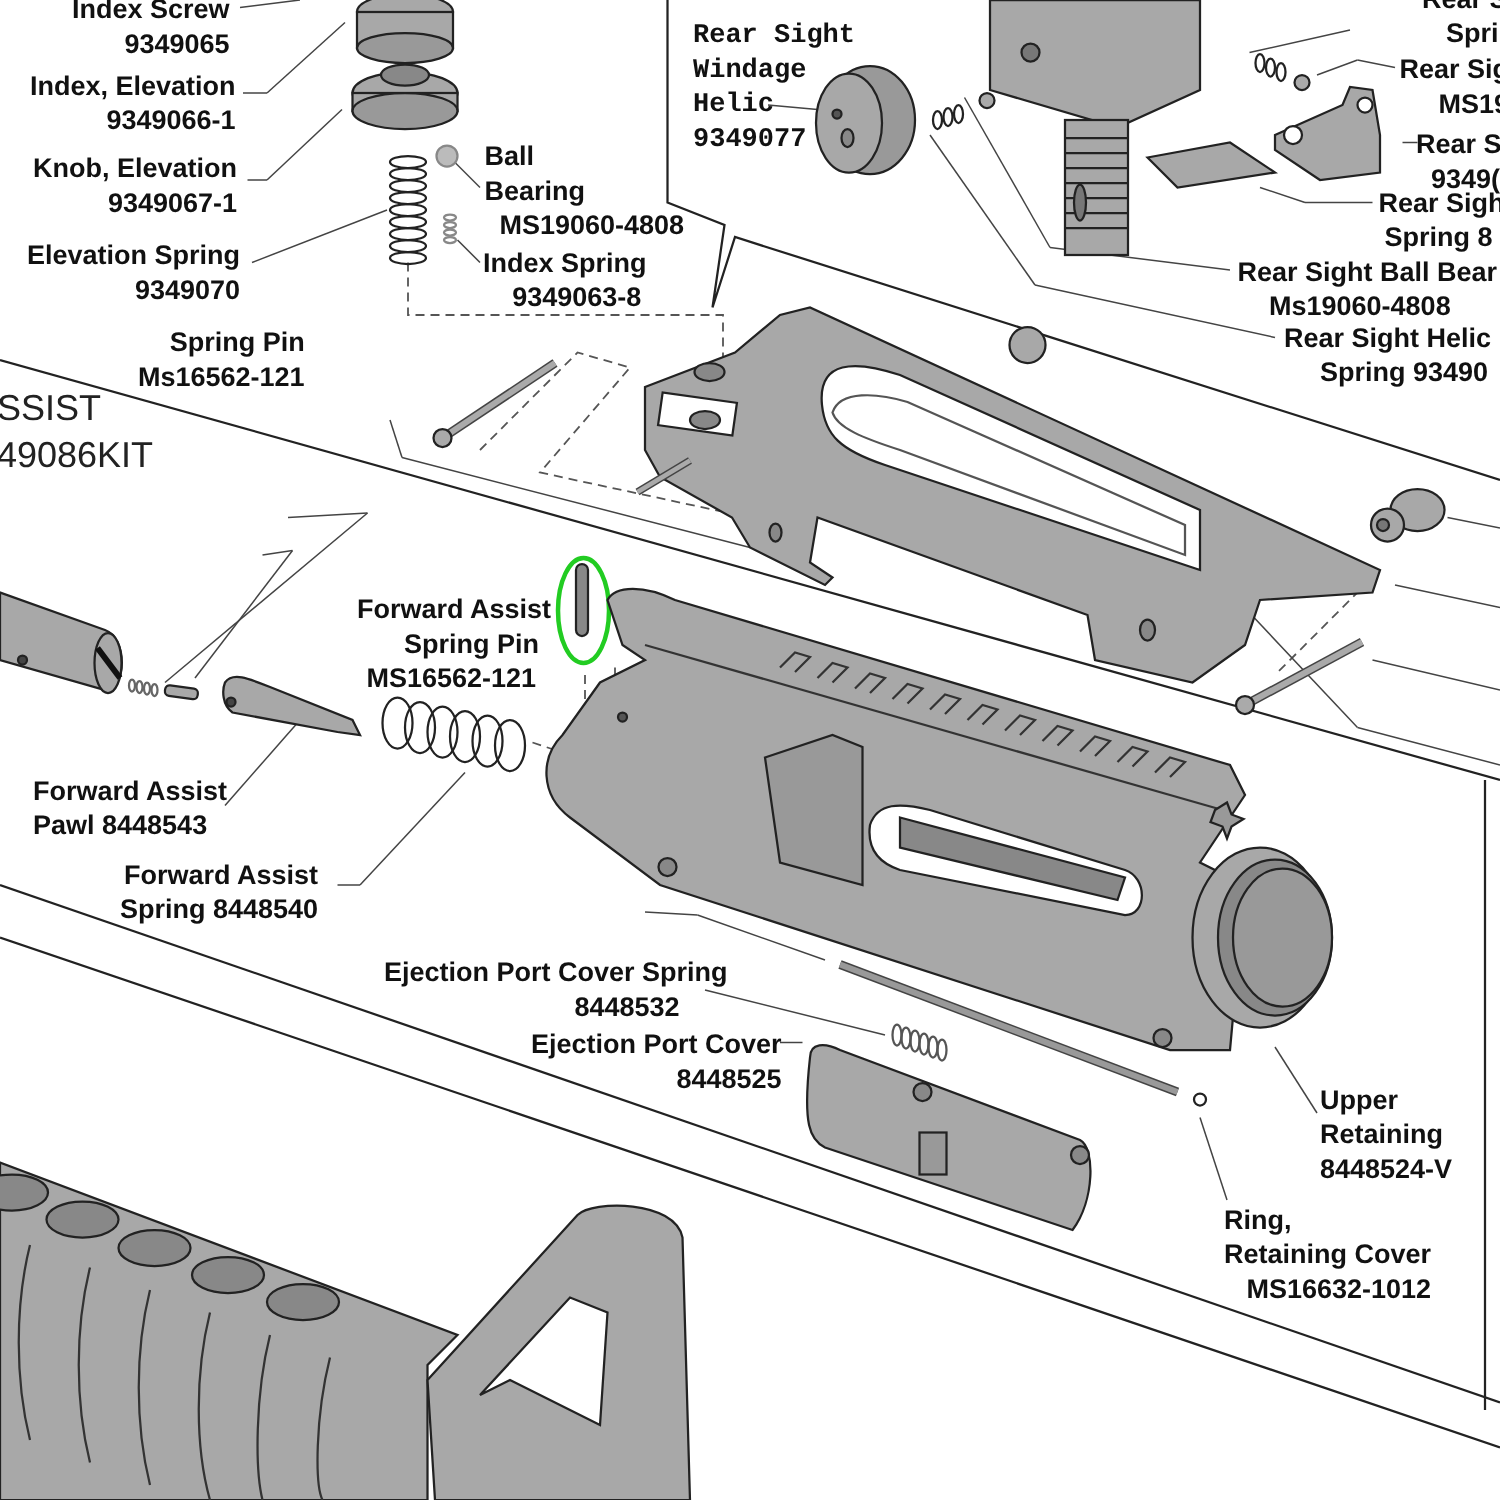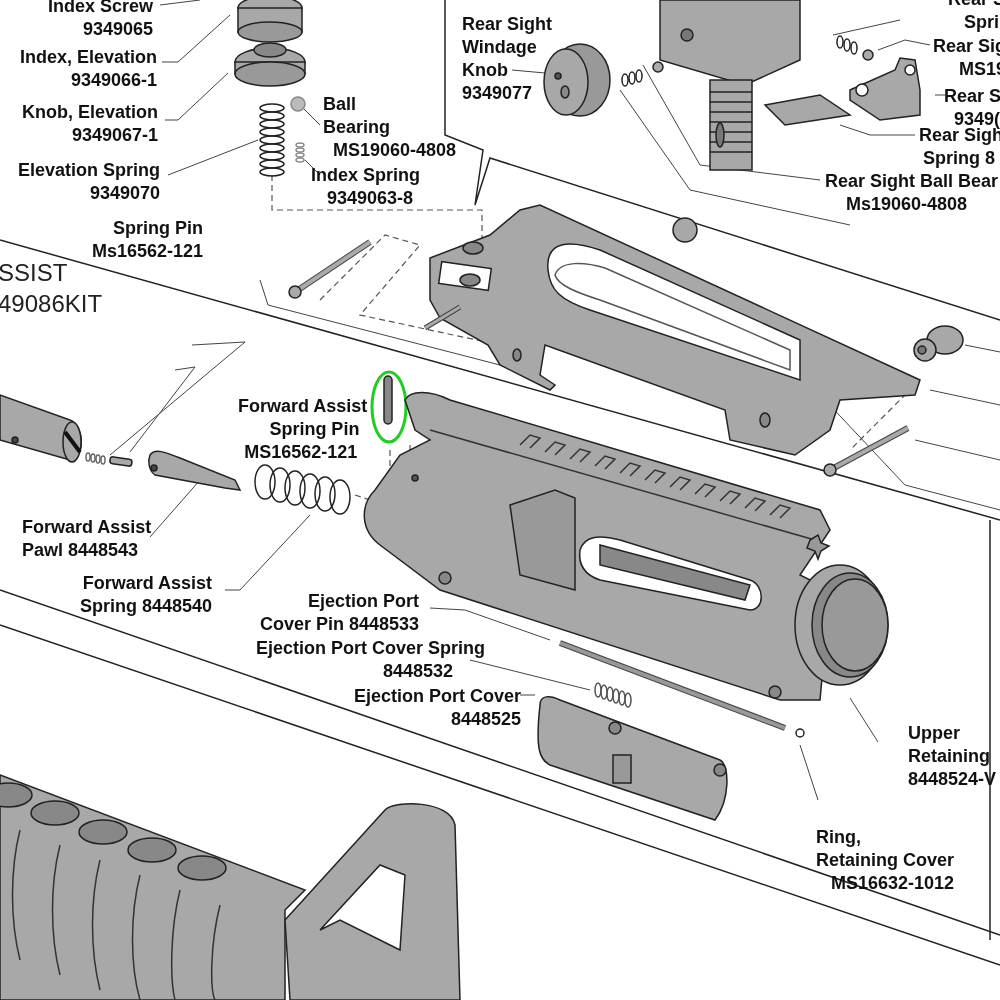--- a/index.html
+++ b/index.html
@@ -276,28 +276,28 @@
 </div>
 <div class="lbl r" style="left:18px;top:159px;">
   <span>Elevation Spring</span>
   <span>9349070</span>
 </div>
 <div class="lbl" style="left:323px;top:93px;">
   <span>Ball</span>
   <span>Bearing</span>
   <span style="padding-left:10px">MS19060-4808</span>
 </div>
-<div class="lbl" style="left:311px;top:164px;">
+<div class="lbl" style="left:322px;top:164px;text-align:center;">
   <span>Index Spring</span>
   <span style="padding-left:16px">9349063-8</span>
 </div>
-<div class="lbl" style="left:462px;top:13px;">
+<div class="lbl" style="left:462px;top:13px;font-family:Liberation Mono, monospace;">
   <span>Rear Sight</span>
   <span>Windage</span>
-  <span>Knob</span>
+  <span>Helic</span>
   <span>9349077</span>
 </div>
 <div class="lbl r" style="left:92px;top:217px;">
   <span style="padding-right:12px">Spring Pin</span>
   <span style="padding-right:12px">Ms16562-121</span>
 </div>
 <div class="kit" style="left:-2px;top:257px;">
   <span style="display:block">SSIST</span>
   <span style="display:block">49086KIT</span>
 </div>
@@ -307,38 +307,34 @@
   <span style="padding-right:10px">MS16562-121</span>
 </div>
 <div class="lbl" style="left:22px;top:516px;">
   <span>Forward Assist</span>
   <span>Pawl  8448543</span>
 </div>
 <div class="lbl r" style="left:80px;top:572px;">
   <span>Forward Assist</span>
   <span>Spring  8448540</span>
 </div>
-<div class="lbl r" style="left:260px;top:590px;">
-  <span>Ejection Port</span>
-  <span>Cover Pin  8448533</span>
-</div>
 <div class="lbl r" style="left:256px;top:637px;">
   <span>Ejection Port Cover Spring</span>
   <span style="padding-right:32px">8448532</span>
 </div>
 <div class="lbl r" style="left:354px;top:685px;">
   <span>Ejection Port Cover</span>
   <span>8448525</span>
 </div>
-<div class="lbl" style="left:880px;top:722px;margin-left:28px;">
+<div class="lbl" style="left:880px;top:722px;">
   <span>Upper</span>
   <span>Retaining</span>
   <span>8448524-V</span>
 </div>
-<div class="lbl" style="left:816px;top:802px;margin-top:24px;">
+<div class="lbl" style="left:816px;top:802px;">
   <span>Ring,</span>
   <span>Retaining Cover</span>
   <span style="padding-left:15px">MS16632-1012</span>
 </div>
 
 <div class="lbl" style="left:948px;top:-12px;">
   <span>Rear S</span>
   <span style="padding-left:16px">Spri</span>
 </div>
 <div class="lbl" style="left:933px;top:35px;">
@@ -350,14 +346,18 @@
   <span style="padding-left:10px">9349(</span>
 </div>
 <div class="lbl" style="left:919px;top:124px;">
   <span>Rear Sigh</span>
   <span style="padding-left:4px">Spring  8</span>
 </div>
 <div class="lbl" style="left:825px;top:170px;">
   <span>Rear Sight Ball Bear</span>
   <span style="padding-left:21px">Ms19060-4808</span>
 </div>
+<div class="lbl" style="left:856px;top:214px;">
+  <span>Rear Sight Helic</span>
+  <span style="padding-left:24px">Spring  93490</span>
+</div>
 
 </div>
 
 </body></html>

